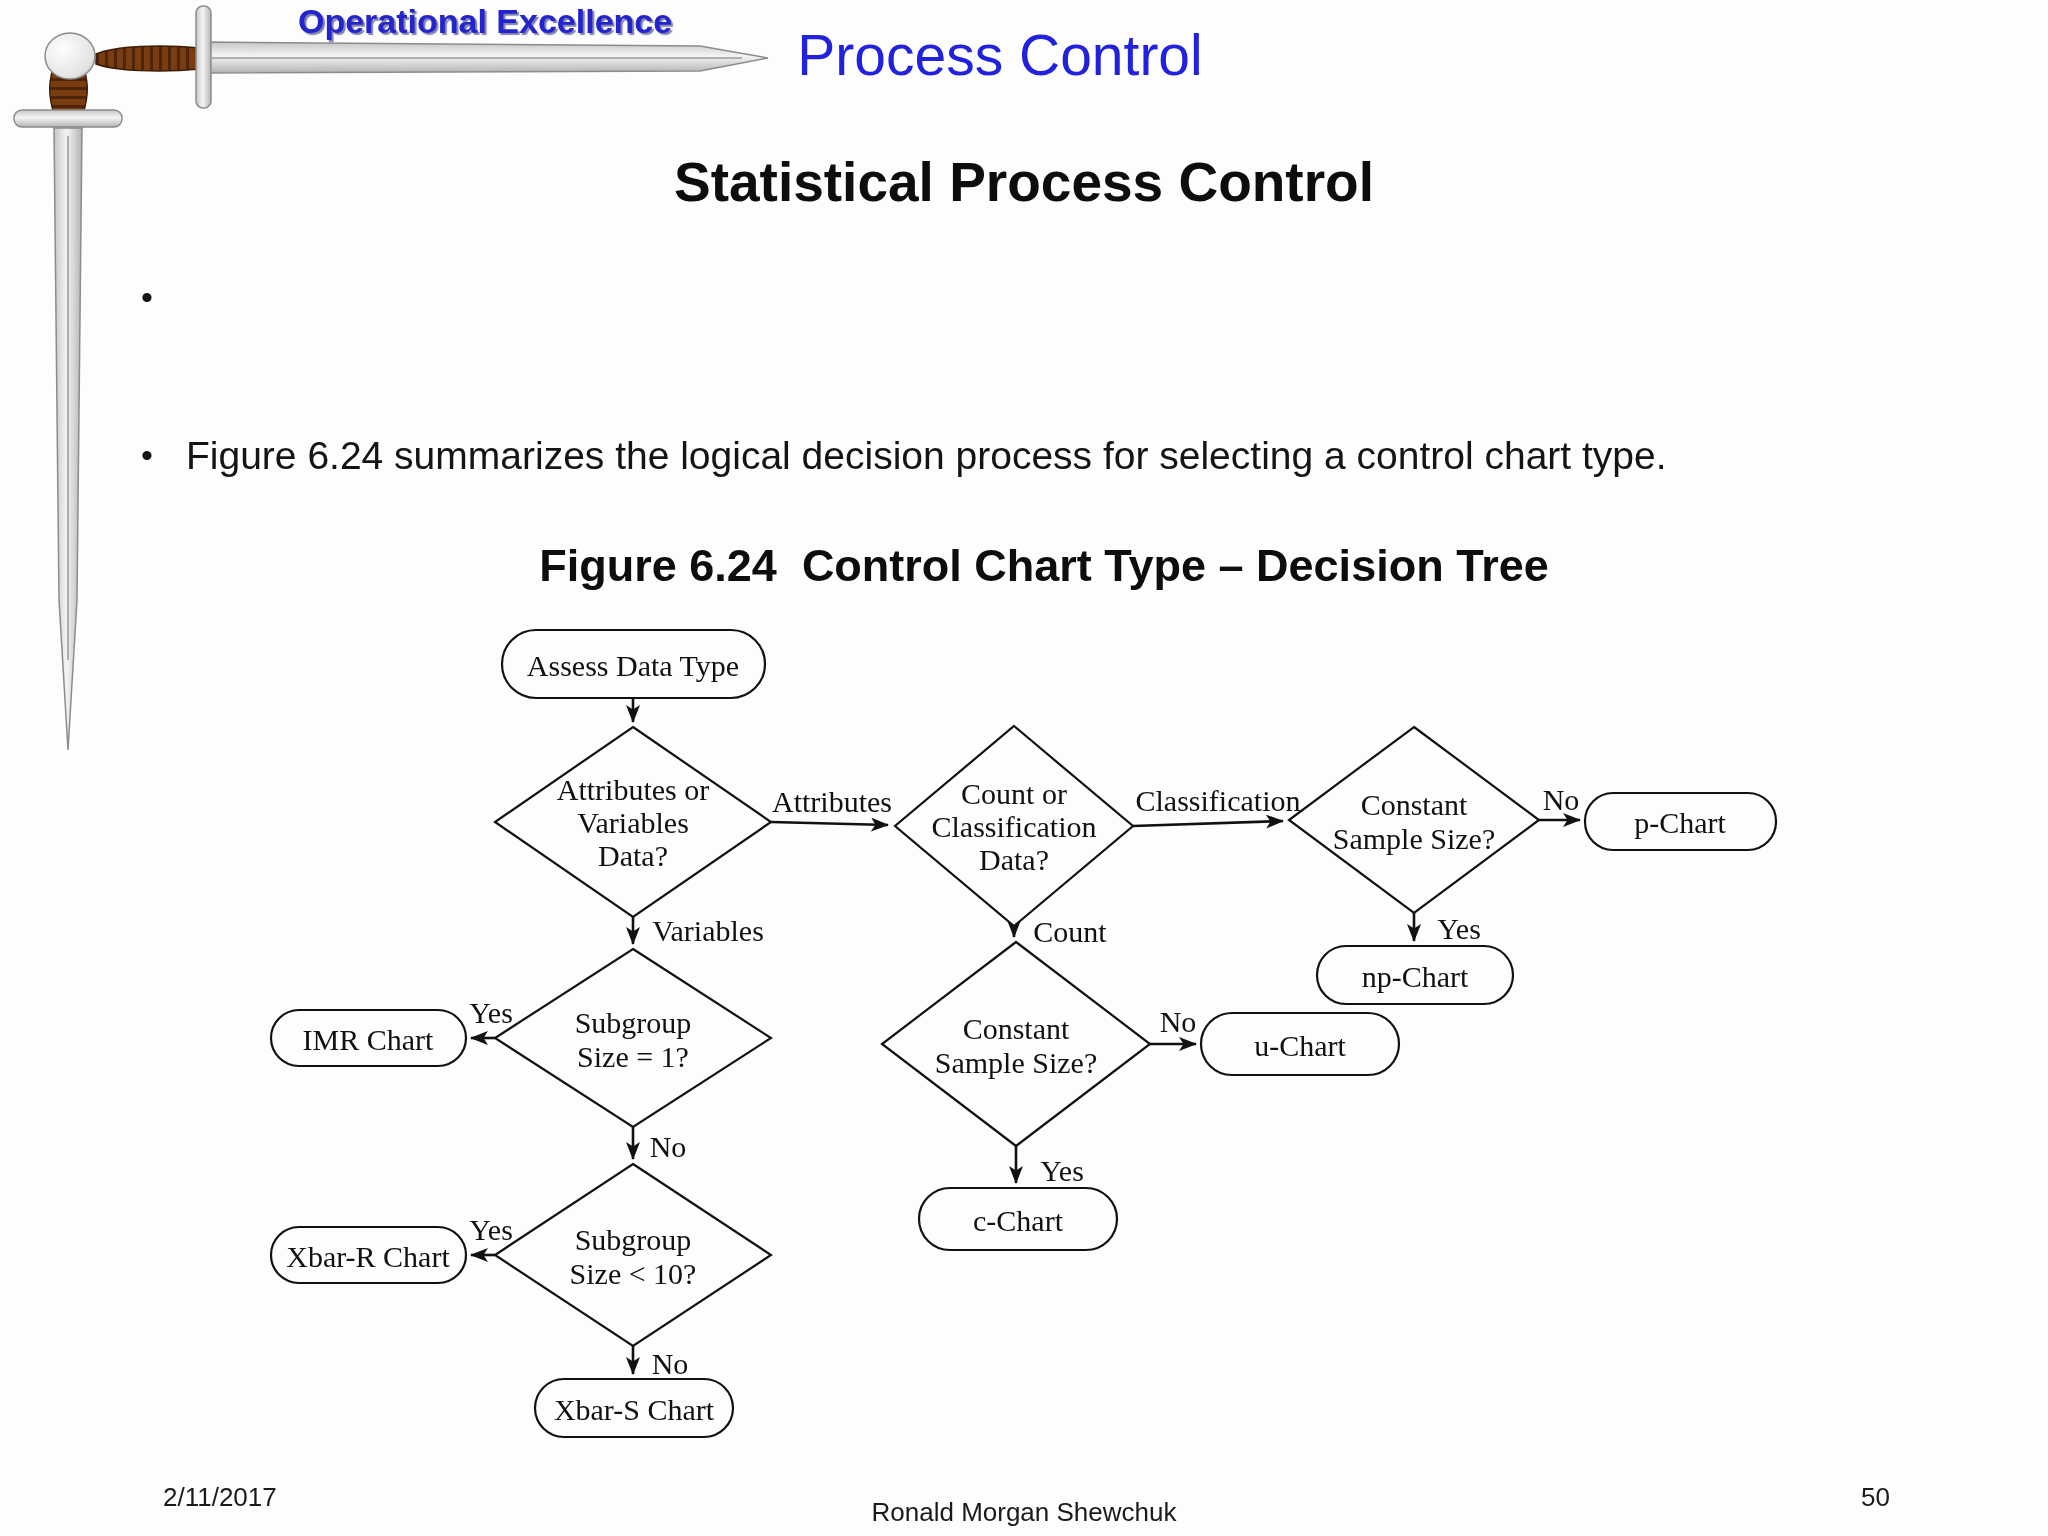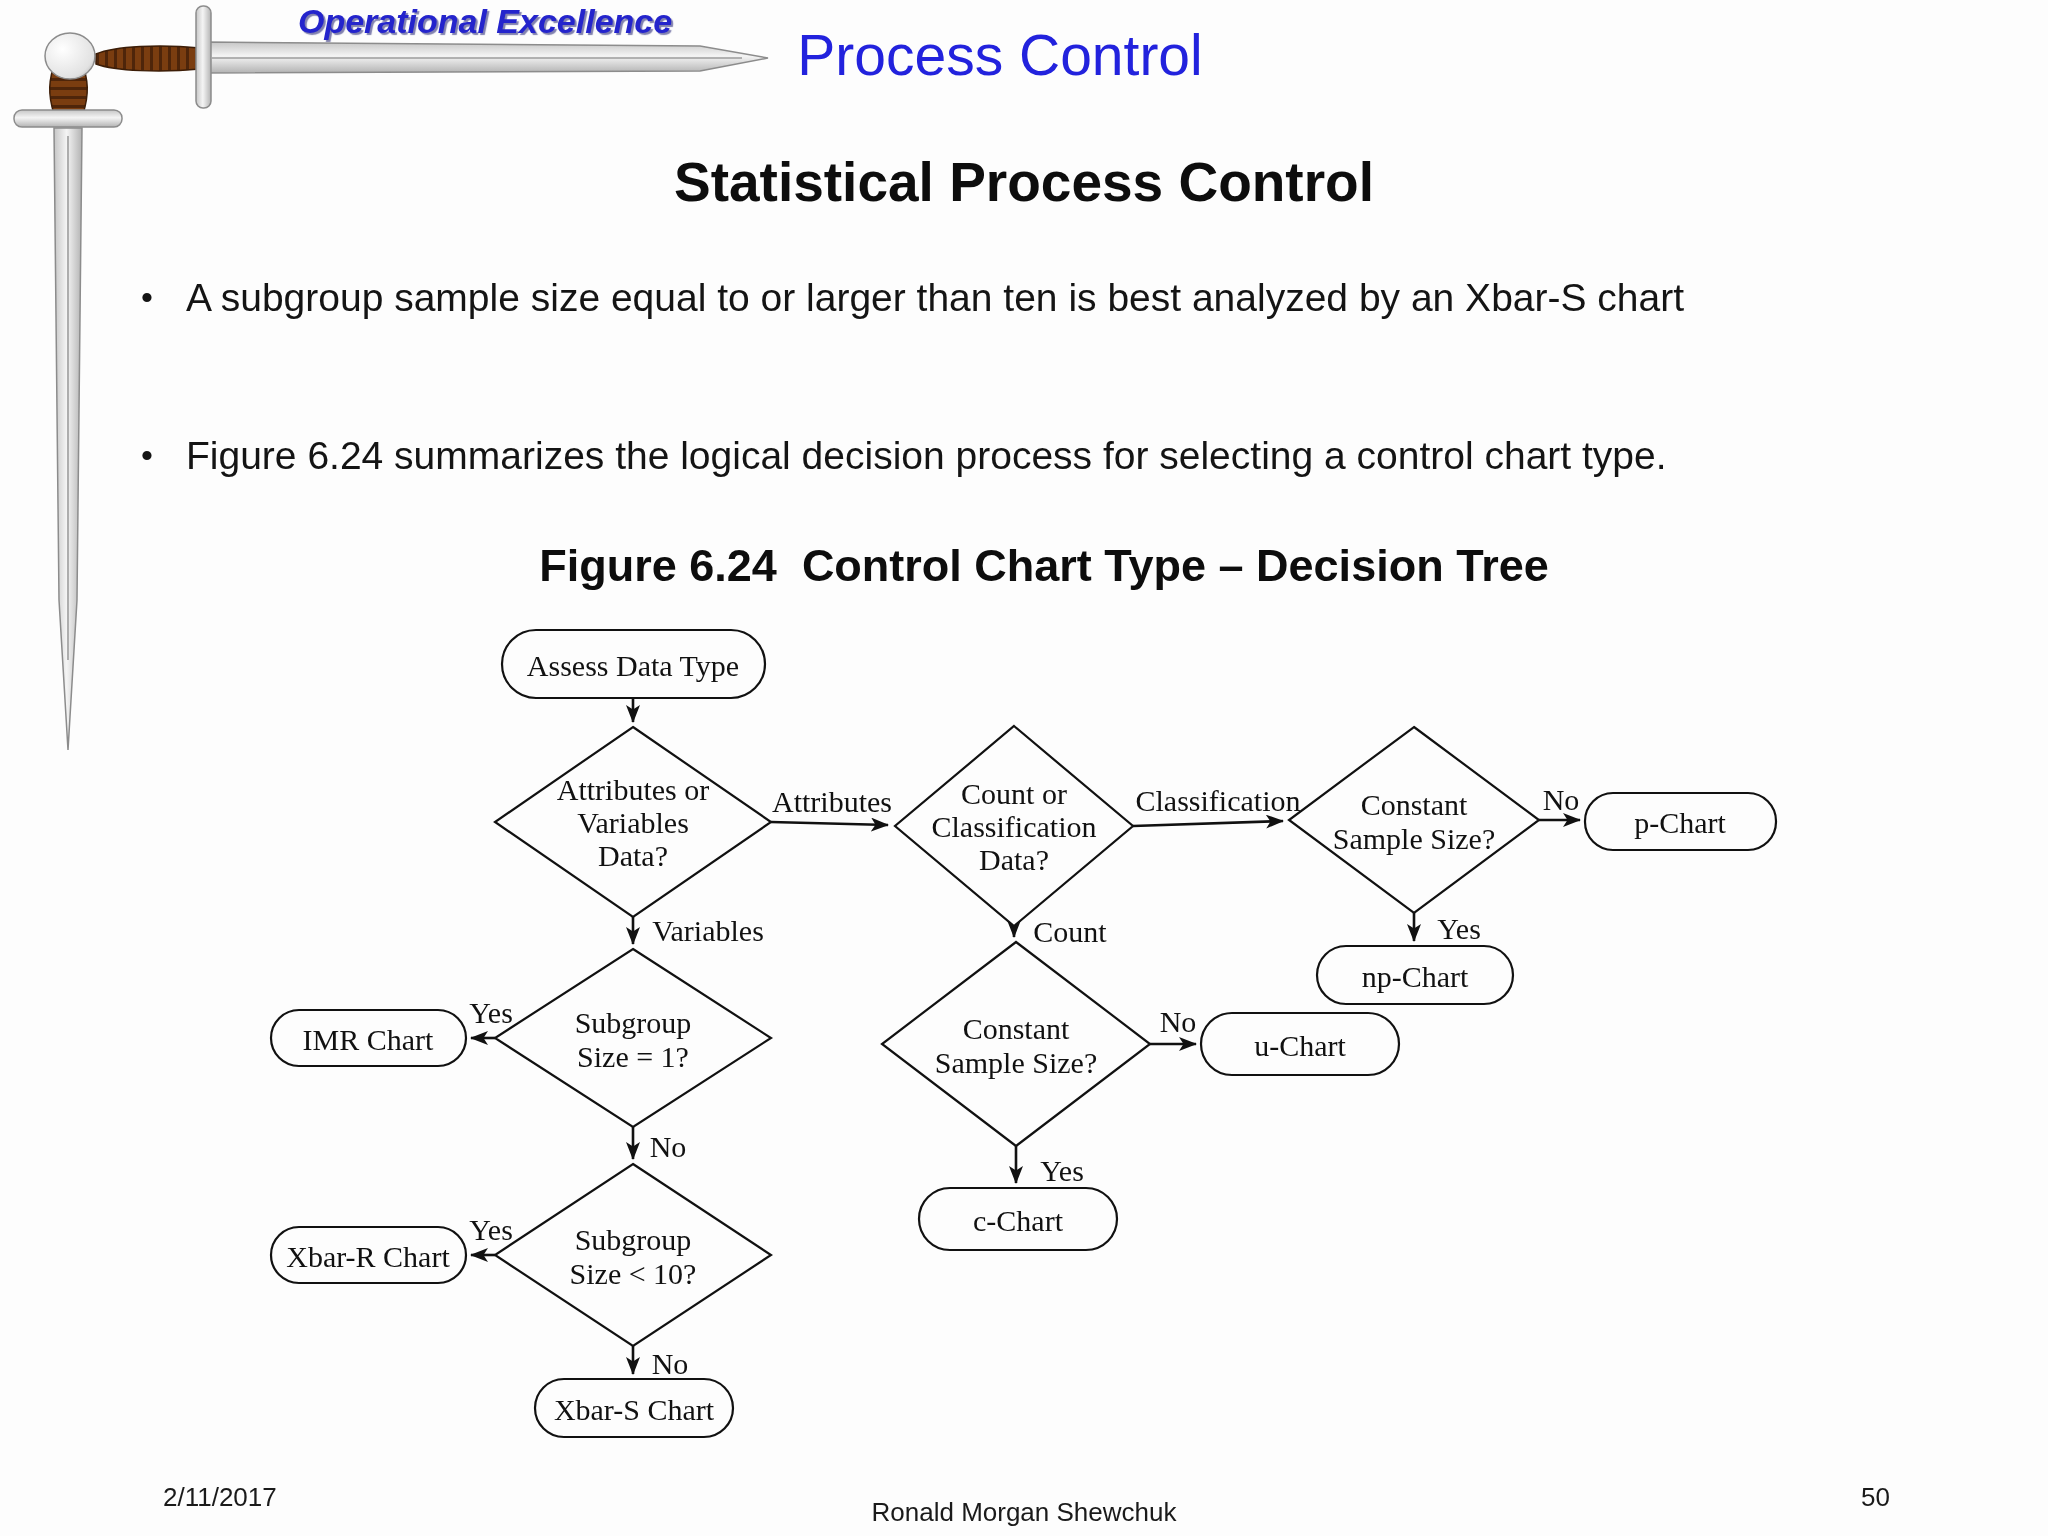--- a/index.html
+++ b/index.html
@@ -14,21 +14,20 @@
   .abs{position:absolute;}
 
   
   .logo-text{
     left:298px;top:2px;
     font-size:34px;font-weight:bold;
     color:#2424cc;
     text-shadow:2px 2px 1px rgba(25,25,110,.55);
     letter-spacing:0px;
     white-space:nowrap;
-    font-style:italic;
   }
   .page-title{
     left:1000px;top:22px;
     transform:translateX(-50%);
     font-size:57px;
     color:#2222dd;
     white-space:nowrap;
   }
   .heading{
     left:0;right:0;top:150px;
@@ -121,21 +120,20 @@
     <rect x="14" y="110" width="108" height="17" rx="8" fill="url(#bladeH)" stroke="#8c8c8c" stroke-width="1.5"></rect>
     <ellipse cx="70" cy="56" rx="25" ry="23" fill="url(#pommel)" stroke="#8c8c8c" stroke-width="1.5"></ellipse>
   </g>
 </svg>
 
 <div class="abs logo-text">Operational Excellence</div>
 <div class="abs page-title">Process Control</div>
 <div class="abs heading">Statistical Process Control</div>
 
 <div class="abs bullet bullet-1">
-  <div>A subgroup sample size equal to or larger than ten is best analyzed by an Xbar-S chart</div>
 </div>
 <div class="abs bullet bullet-2">
   <div>Figure 6.24 summarizes the logical decision process for selecting a control chart type.</div>
 </div>
 
 <div class="abs figure-caption">Figure 6.24  Control Chart Type – Decision Tree</div>
 
 <svg class="flowchart abs" viewBox="0 0 2048 1536">
   <defs>
     <marker id="arrow" markerUnits="userSpaceOnUse" markerWidth="20" markerHeight="16" refX="17" refY="7" orient="auto">

